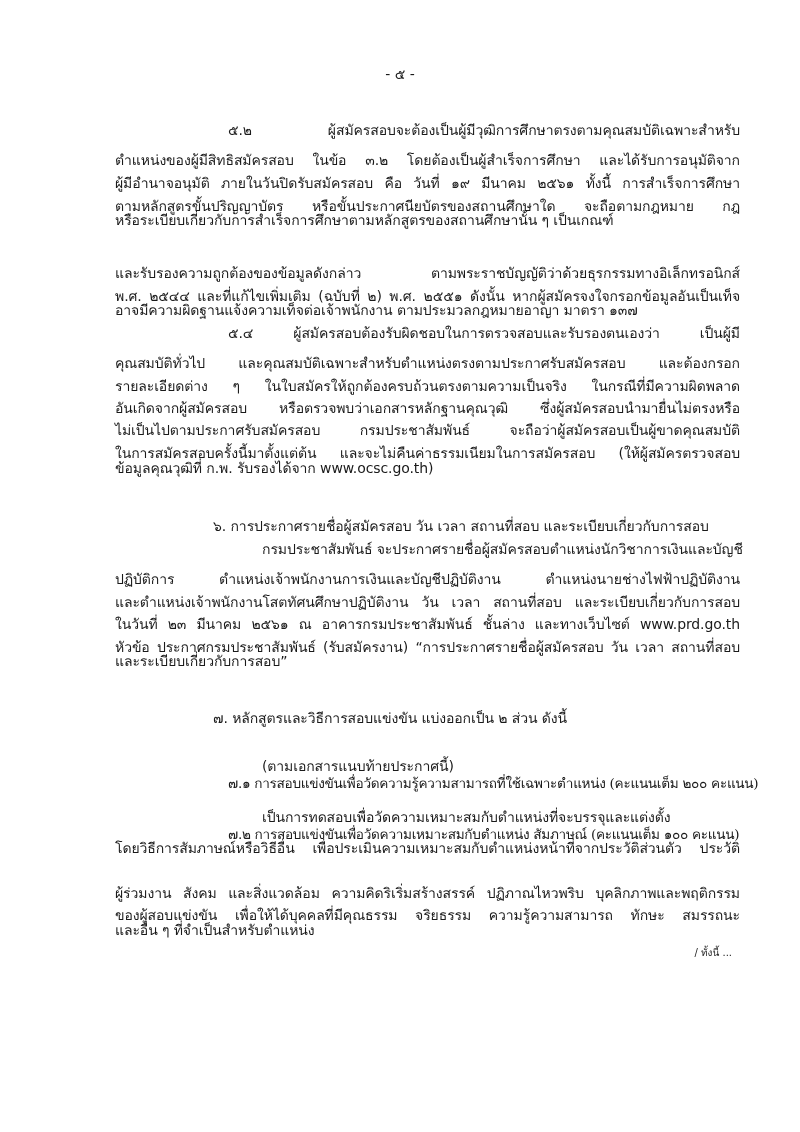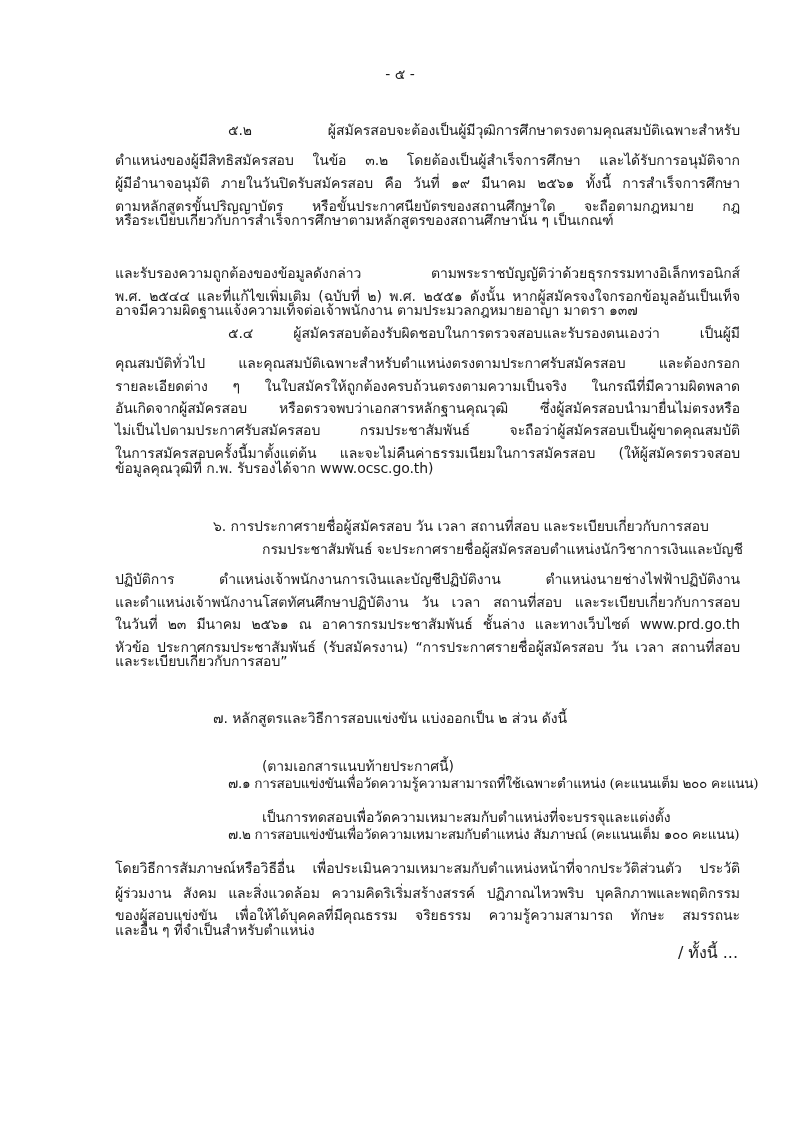--- a/index.html
+++ b/index.html
@@ -2,21 +2,21 @@
 <html><head>
 <meta charset="utf-8">
 <style>
   html, body { margin: 0; padding: 0; background: #ffffff; }
   body { width: 800px; height: 1132px; position: relative; overflow: hidden;
          font-family: "DejaVu Sans", "Liberation Sans", sans-serif; color: #1a1a1a; }
   .page { position: absolute; left: 0; top: 0; width: 800px; height: 1132px; background: #fff; }
   .line { position: absolute; font-size: 14px; line-height: 20px; white-space: nowrap; letter-spacing: -0.1px; }
   .just { left: 115px; width: 625px; text-align: justify; text-align-last: justify; margin-top: 8px; }
   .pagenum { position: absolute; top: 63px; left: 0; width: 800px; text-align: center; font-size: 14px; }
-  .cont { position: absolute; right: 62px; font-size: 16px; line-height: 20px; }
+  .cont { position: absolute; right: 68px; font-size: 10px; line-height: 20px; }
   .alt { font-family: "DejaVu Serif", "Liberation Serif", serif; font-size: 13.6px; letter-spacing: -0.3px; margin-top: 42px; }
 </style>
 </head>
 <body>
 
 <div class="page">
 
   <div class="pagenum">- ๕ -</div>
 
   <div class="line" style="left:228px;width:512px;text-align:justify;text-align-last:justify;top:120px">๕.๒ ผู้สมัครสอบจะต้องเป็นผู้มีวุฒิการศึกษาตรงตามคุณสมบัติเฉพาะสำหรับ</div>
@@ -43,19 +43,19 @@
   <div class="line just" style="top:584px">และตำแหน่งเจ้าพนักงานโสตทัศนศึกษาปฏิบัติงาน  วัน เวลา สถานที่สอบ  และระเบียบเกี่ยวกับการสอบ</div>
   <div class="line just" style="top:606px">ในวันที่ ๒๓ มีนาคม ๒๕๖๑ ณ อาคารกรมประชาสัมพันธ์ ชั้นล่าง และทางเว็บไซต์ www.prd.go.th</div>
   <div class="line just" style="top:629px">หัวข้อ ประกาศกรมประชาสัมพันธ์  (รับสมัครงาน) “การประกาศรายชื่อผู้สมัครสอบ วัน เวลา สถานที่สอบ</div>
   <div class="line" style="left:115px;top:651px">และระเบียบเกี่ยวกับการสอบ”</div>
 
   <div class="line" style="left:213px;top:708px">๗. หลักสูตรและวิธีการสอบแข่งขัน แบ่งออกเป็น ๒ ส่วน  ดังนี้</div>
   <div class="line alt" style="left:228px;width:506px;text-align:justify;text-align-last:justify;top:731px">๗.๑ การสอบแข่งขันเพื่อวัดความรู้ความสามารถที่ใช้เฉพาะตำแหน่ง (คะแนนเต็ม ๒๐๐ คะแนน)</div>
   <div class="line" style="left:262px;top:756px">(ตามเอกสารแนบท้ายประกาศนี้)</div>
   <div class="line alt" style="left:228px;width:496px;text-align:justify;text-align-last:justify;top:782px">๗.๒ การสอบแข่งขันเพื่อวัดความเหมาะสมกับตำแหน่ง สัมภาษณ์  (คะแนนเต็ม ๑๐๐ คะแนน)</div>
   <div class="line" style="left:262px;width:478px;text-align:justify;text-align-last:justify;top:807px">เป็นการทดสอบเพื่อวัดความเหมาะสมกับตำแหน่งที่จะบรรจุและแต่งตั้ง</div>
-  <div class="line just" style="top:850px">โดยวิธีการสัมภาษณ์หรือวิธีอื่น  เพื่อประเมินความเหมาะสมกับตำแหน่งหน้าที่จากประวัติส่วนตัว ประวัติ</div>
+  <div class="line just" style="top:830px">โดยวิธีการสัมภาษณ์หรือวิธีอื่น  เพื่อประเมินความเหมาะสมกับตำแหน่งหน้าที่จากประวัติส่วนตัว ประวัติ</div>
   <div class="line just" style="top:875px">ผู้ร่วมงาน สังคม และสิ่งแวดล้อม ความคิดริเริ่มสร้างสรรค์ ปฏิภาณไหวพริบ บุคลิกภาพและพฤติกรรม</div>
   <div class="line just" style="top:897px">ของผู้สอบแข่งขัน  เพื่อให้ได้บุคคลที่มีคุณธรรม จริยธรรม ความรู้ความสามารถ ทักษะ สมรรถนะ</div>
   <div class="line" style="left:115px;top:920px">และอื่น ๆ ที่จำเป็นสำหรับตำแหน่ง</div>
 
   <div class="cont" style="top:943px">/ ทั้งนี้ ...</div>
 </div>
 
 </body></html>

